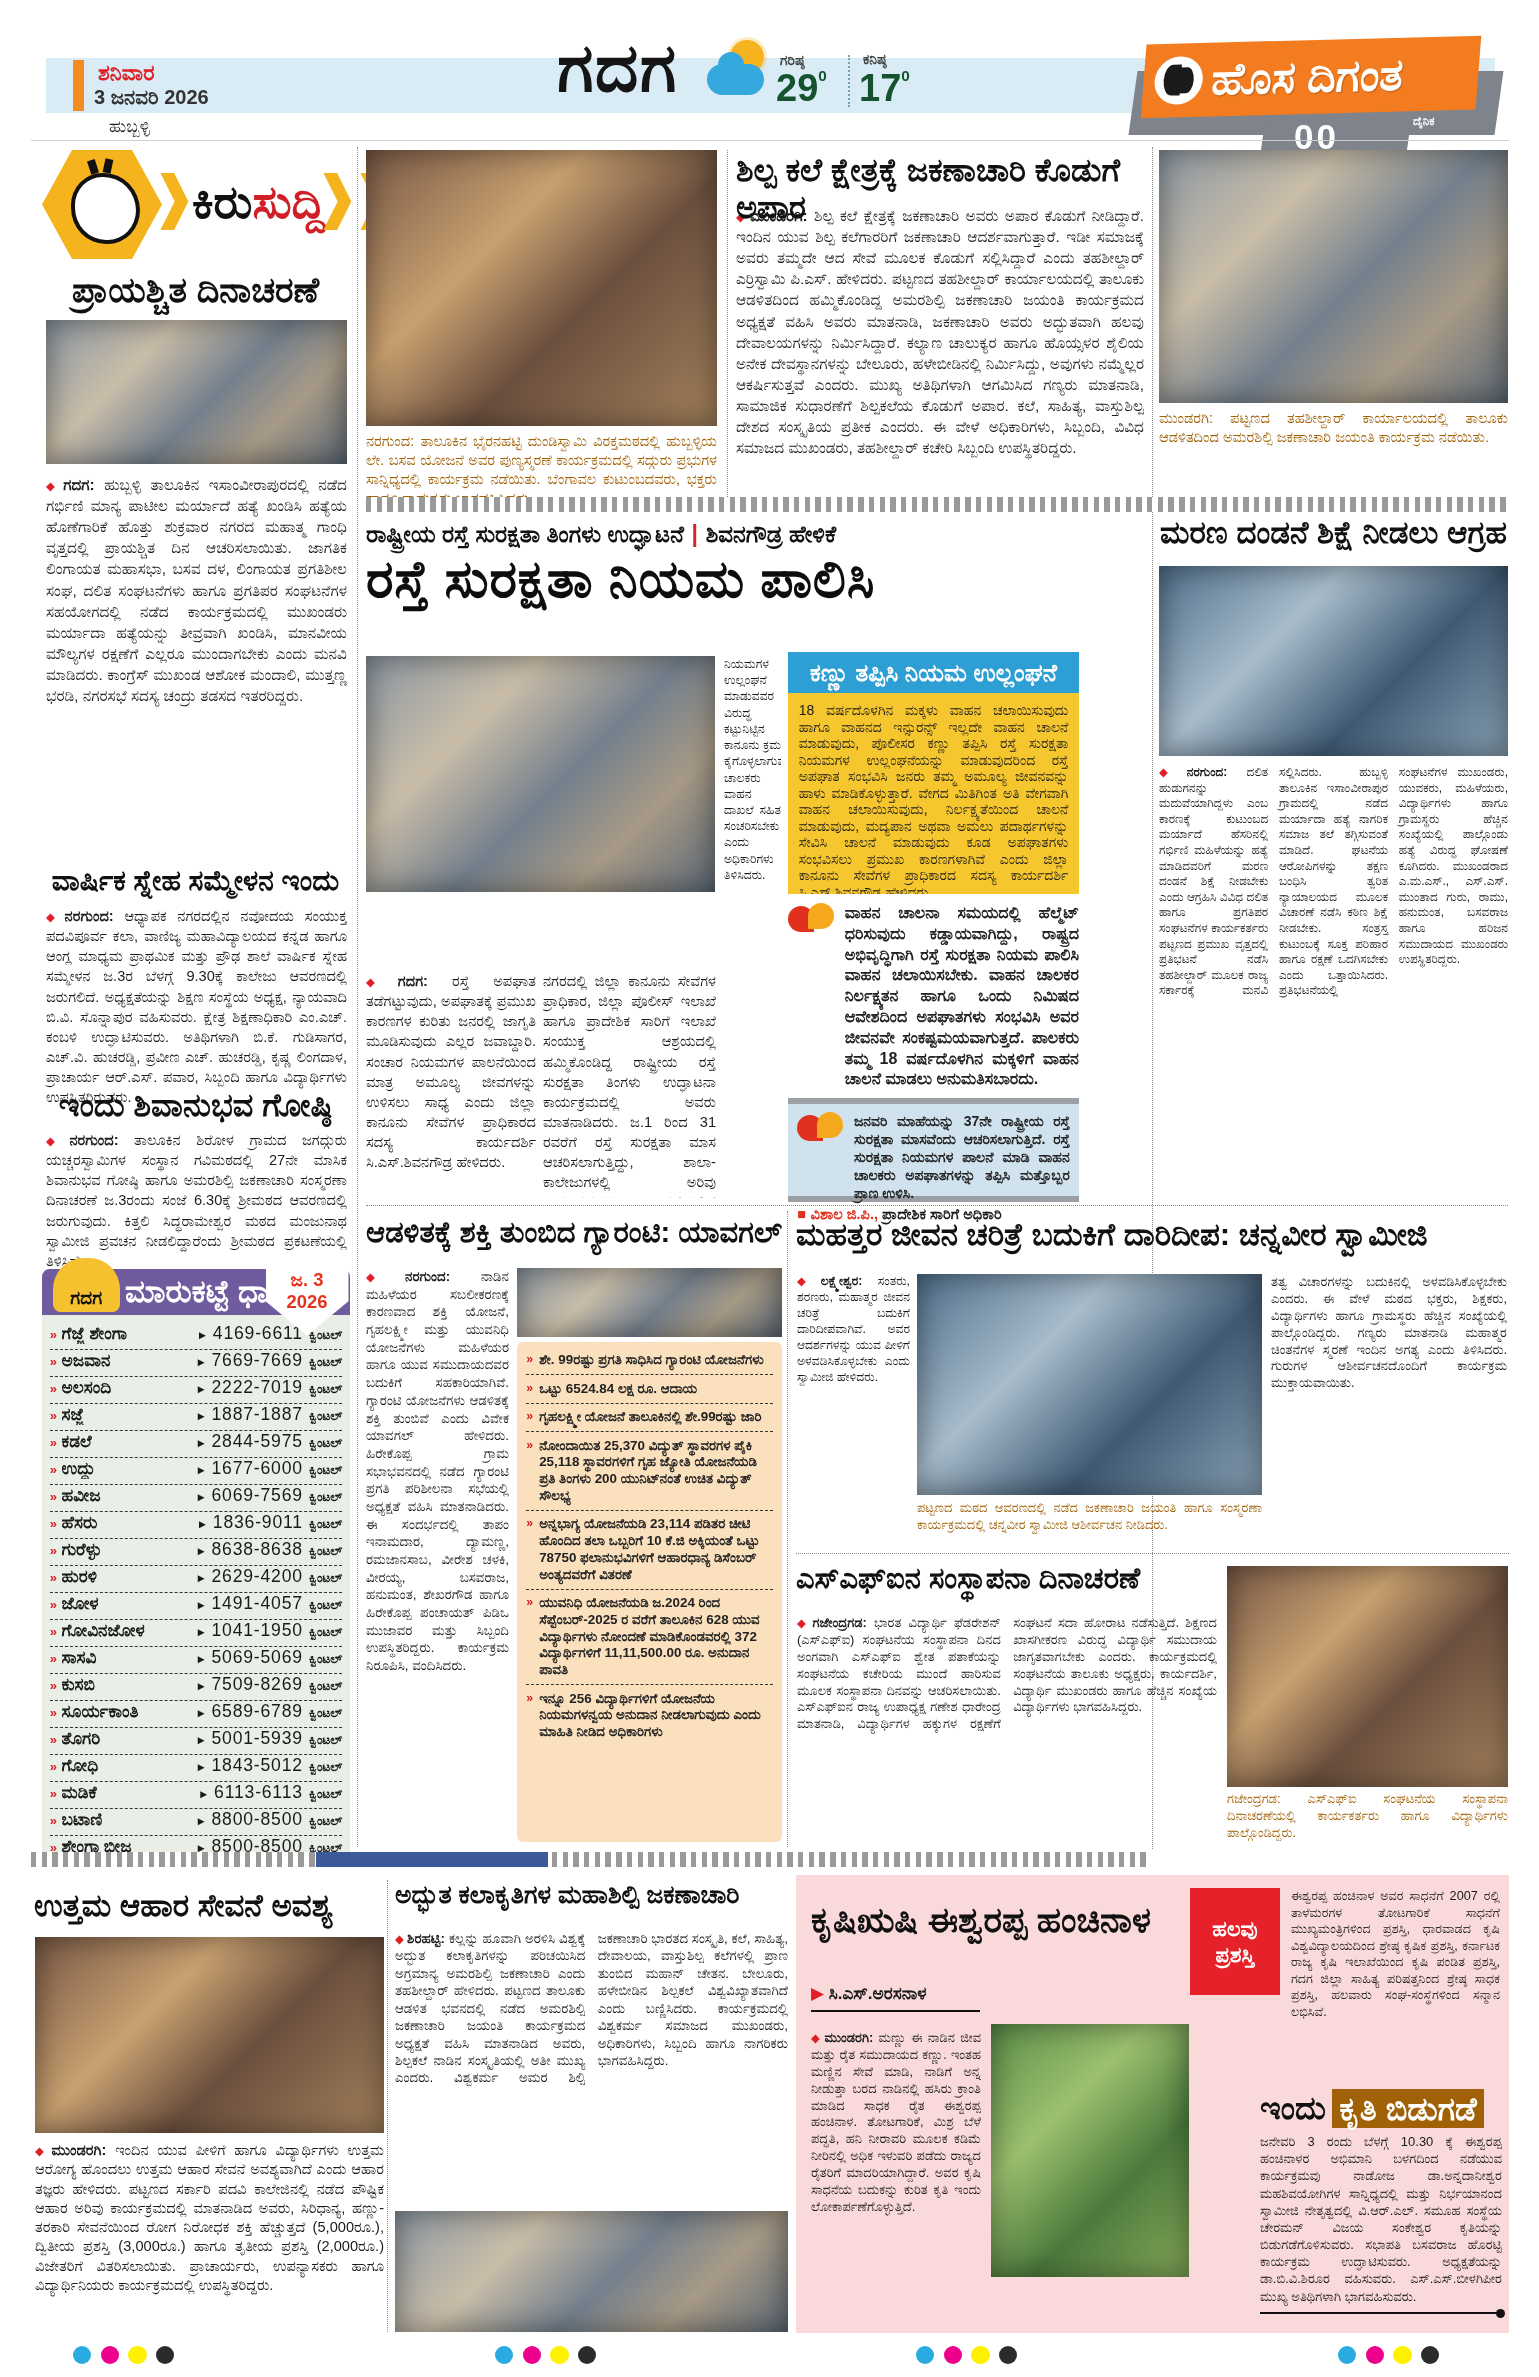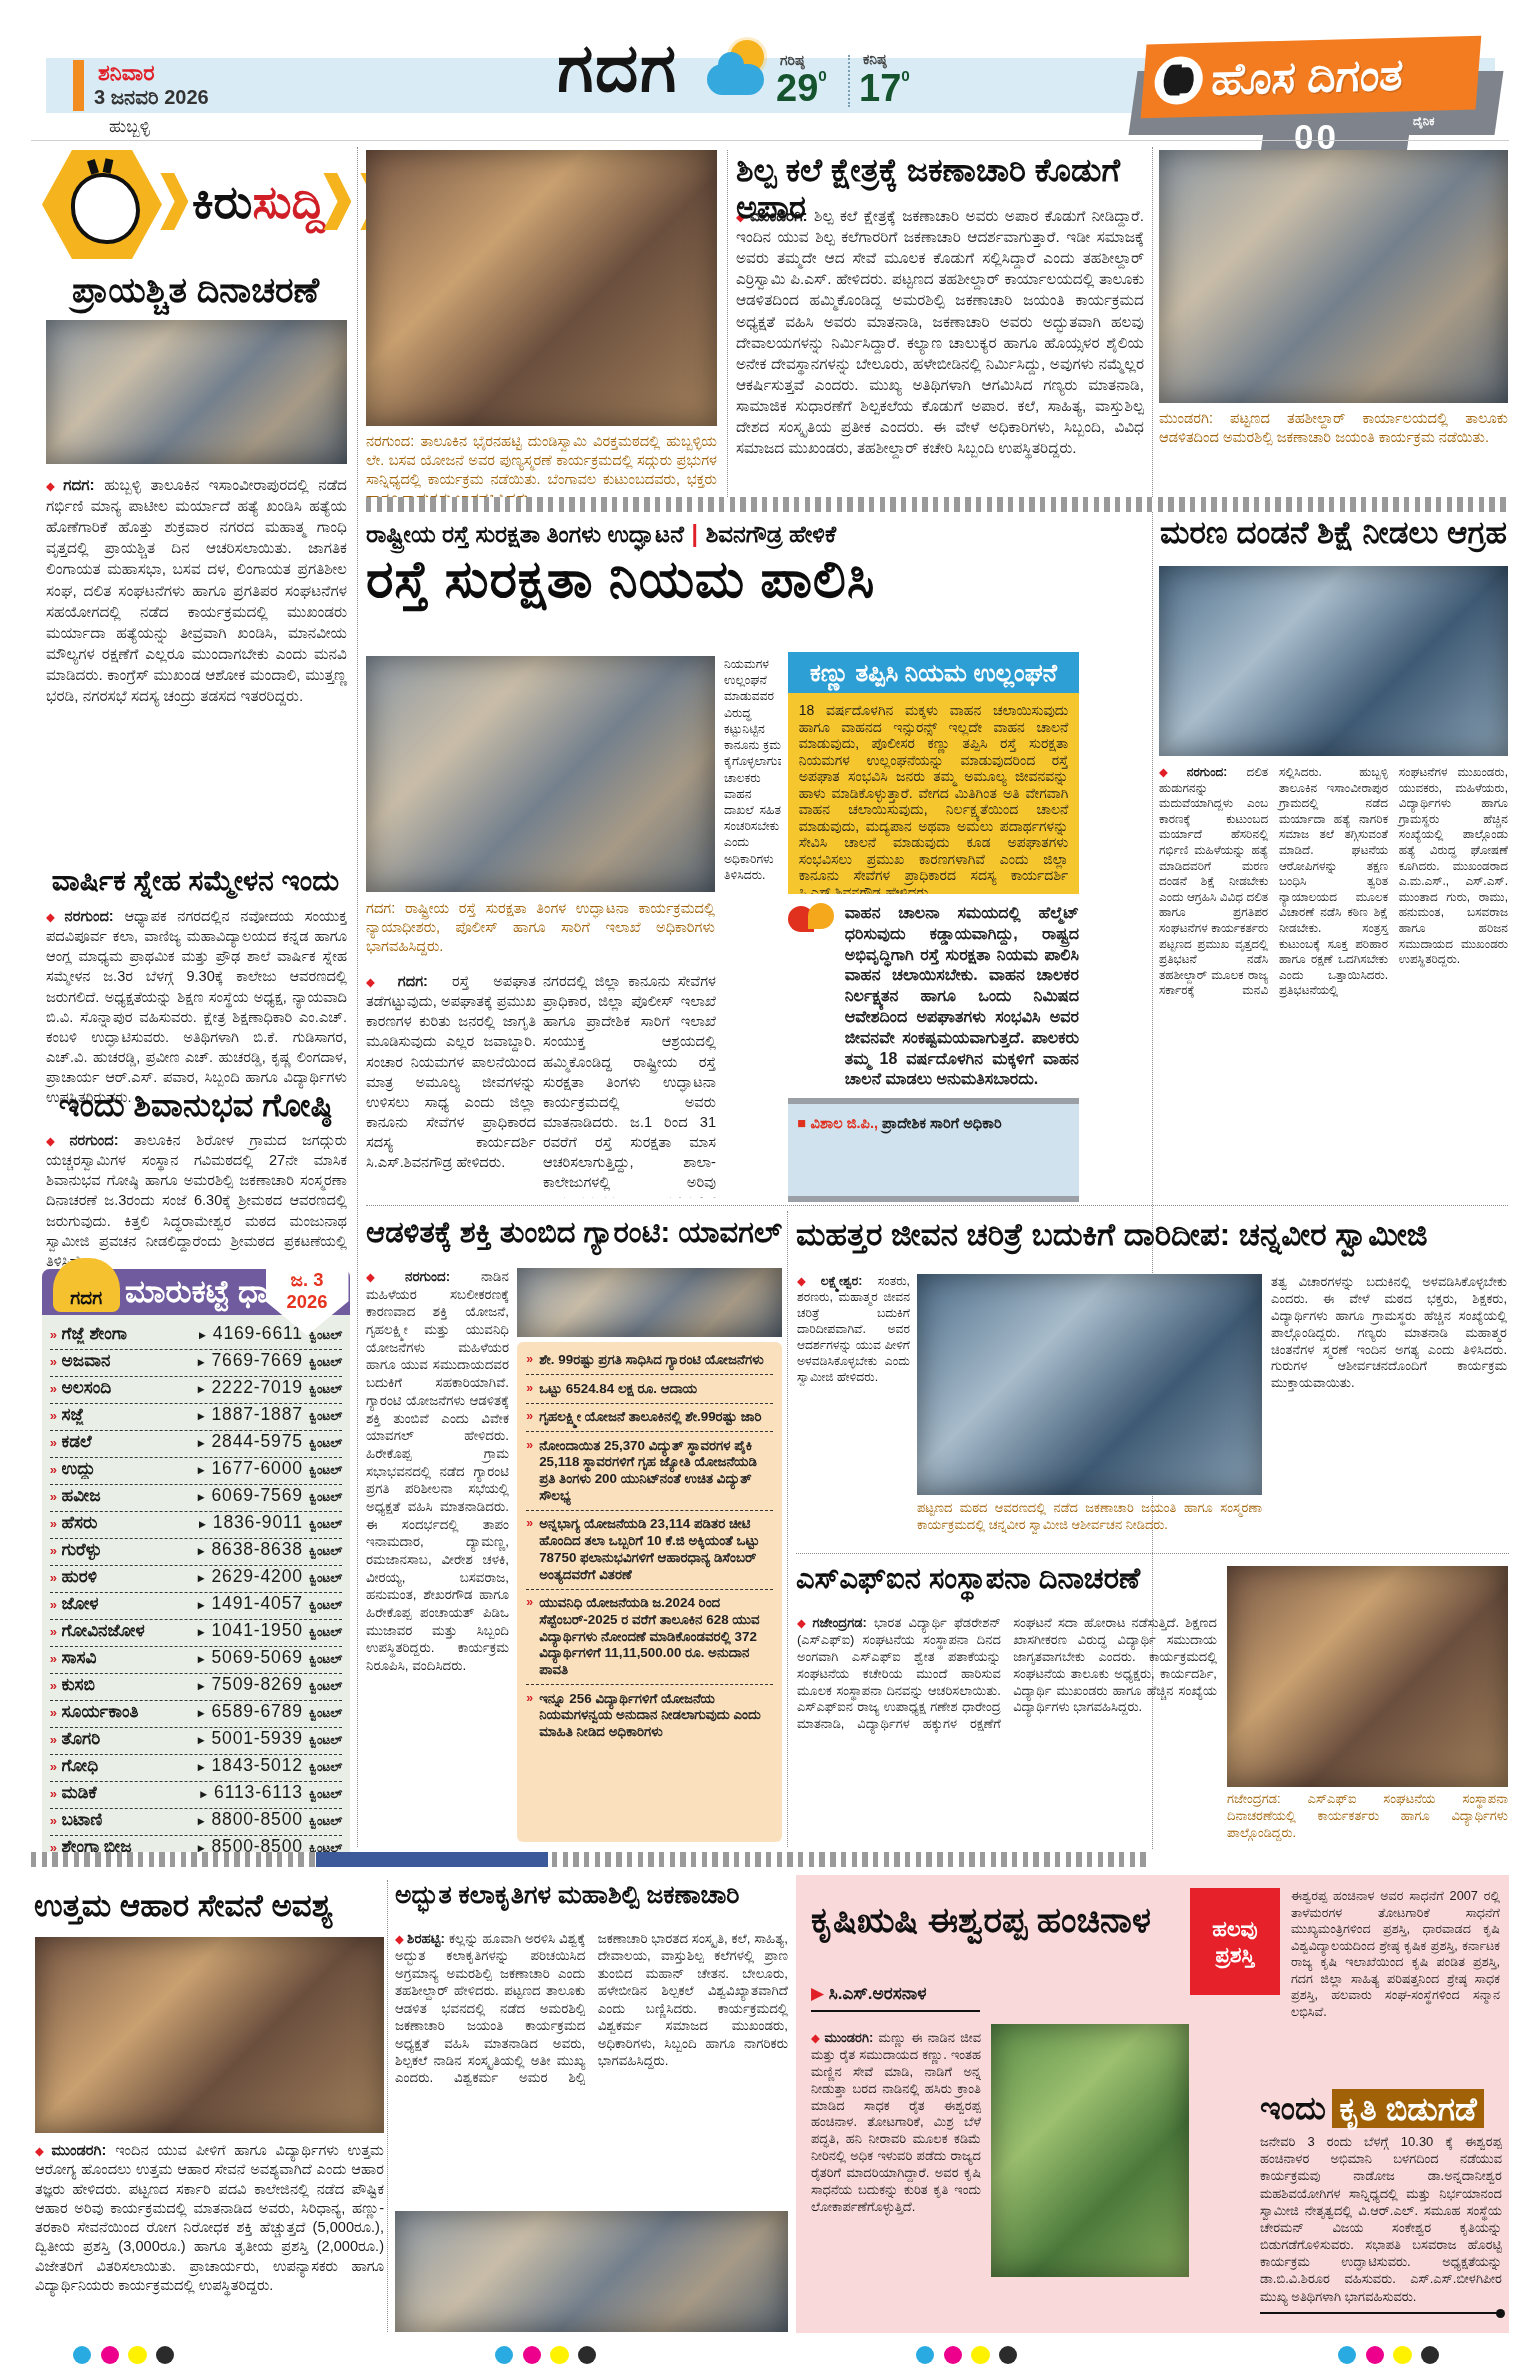--- a/index.html
+++ b/index.html
@@ -349,21 +349,20 @@
   <div class="abs caption just" style="left:1159px;top:409px;width:349px;">ಮುಂಡರಗಿ: ಪಟ್ಟಣದ ತಹಶೀಲ್ದಾರ್ ಕಾರ್ಯಾಲಯದಲ್ಲಿ ತಾಲೂಕು ಆಡಳಿತದಿಂದ ಅಮರಶಿಲ್ಪಿ ಜಕಣಾಚಾರಿ ಜಯಂತಿ ಕಾರ್ಯಕ್ರಮ ನಡೆಯಿತು.</div>
 
   <div class="abs film" style="left:366px;top:497px;width:1142px;"></div>
 
   <div class="abs kicker" style="left:366px;top:521px;width:782px;">
     <span>ರಾಷ್ಟ್ರೀಯ ರಸ್ತೆ ಸುರಕ್ಷತಾ ತಿಂಗಳು ಉದ್ಘಾಟನೆ</span><span class="pipe">|</span><span>ಶಿವನಗೌಡ್ರ ಹೇಳಿಕೆ</span>
   </div>
   <div class="abs main-head" style="left:366px;top:549px;width:785px;">ರಸ್ತೆ ಸುರಕ್ಷತಾ ನಿಯಮ ಪಾಲಿಸಿ</div>
 
   <div class="abs photo" style="left:366px;top:656px;width:349px;height:236px;"></div>
-  <div class="abs caption just" style="left:366px;top:899px;width:349px;">ಗದಗ: ರಾಷ್ಟ್ರೀಯ ರಸ್ತೆ ಸುರಕ್ಷತಾ ತಿಂಗಳ ಉದ್ಘಾಟನಾ ಕಾರ್ಯಕ್ರಮದಲ್ಲಿ ನ್ಯಾಯಾಧೀಶರು, ಪೊಲೀಸ್ ಹಾಗೂ ಸಾರಿಗೆ ಇಲಾಖೆ ಅಧಿಕಾರಿಗಳು ಭಾಗವಹಿಸಿದ್ದರು.</div>
 
   <div class="abs body-txt just" style="left:366px;top:971px;width:170px;height:227px;font-size:14.6px;overflow:hidden;">
     <span class="dl-diamond">◆</span><span class="dateline">ಗದಗ:</span>
     <span>ರಸ್ತೆ ಅಪಘಾತ ತಡೆಗಟ್ಟುವುದು, ಅಪಘಾತಕ್ಕೆ ಪ್ರಮುಖ ಕಾರಣಗಳ ಕುರಿತು ಜನರಲ್ಲಿ ಜಾಗೃತಿ ಮೂಡಿಸುವುದು ಎಲ್ಲರ ಜವಾಬ್ದಾರಿ. ಸಂಚಾರ ನಿಯಮಗಳ ಪಾಲನೆಯಿಂದ ಮಾತ್ರ ಅಮೂಲ್ಯ ಜೀವಗಳನ್ನು ಉಳಿಸಲು ಸಾಧ್ಯ ಎಂದು ಜಿಲ್ಲಾ ಕಾನೂನು ಸೇವೆಗಳ ಪ್ರಾಧಿಕಾರದ ಸದಸ್ಯ ಕಾರ್ಯದರ್ಶಿ ಸಿ.ಎಸ್.ಶಿವನಗೌಡ್ರ ಹೇಳಿದರು.</span>
   </div>
   <div class="abs body-txt just" style="left:543px;top:971px;width:173px;height:227px;font-size:14.6px;overflow:hidden;">ನಗರದಲ್ಲಿ ಜಿಲ್ಲಾ ಕಾನೂನು ಸೇವೆಗಳ ಪ್ರಾಧಿಕಾರ, ಜಿಲ್ಲಾ ಪೊಲೀಸ್ ಇಲಾಖೆ ಹಾಗೂ ಪ್ರಾದೇಶಿಕ ಸಾರಿಗೆ ಇಲಾಖೆ ಸಂಯುಕ್ತ ಆಶ್ರಯದಲ್ಲಿ ಹಮ್ಮಿಕೊಂಡಿದ್ದ ರಾಷ್ಟ್ರೀಯ ರಸ್ತೆ ಸುರಕ್ಷತಾ ತಿಂಗಳು ಉದ್ಘಾಟನಾ ಕಾರ್ಯಕ್ರಮದಲ್ಲಿ ಅವರು ಮಾತನಾಡಿದರು. ಜ.1 ರಿಂದ 31 ರವರೆಗೆ ರಸ್ತೆ ಸುರಕ್ಷತಾ ಮಾಸ ಆಚರಿಸಲಾಗುತ್ತಿದ್ದು, ಶಾಲಾ-ಕಾಲೇಜುಗಳಲ್ಲಿ ಅರಿವು ಕಾರ್ಯಕ್ರಮಗಳು ನಡೆಯಲಿವೆ ಎಂದರು.</div>
   <div class="abs smalltxt just" style="left:724px;top:656px;width:57px;height:541px;overflow:hidden;">ನಿಯಮಗಳ ಉಲ್ಲಂಘನೆ ಮಾಡುವವರ ವಿರುದ್ಧ ಕಟ್ಟುನಿಟ್ಟಿನ ಕಾನೂನು ಕ್ರಮ ಕೈಗೊಳ್ಳಲಾಗುವುದು. ಚಾಲಕರು ವಾಹನ ದಾಖಲೆ ಸಹಿತ ಸಂಚರಿಸಬೇಕು ಎಂದು ಅಧಿಕಾರಿಗಳು ತಿಳಿಸಿದರು.</div>
 
   <div class="abs bluebox" style="left:788px;top:652px;width:291px;height:41px;">ಕಣ್ಣು ತಪ್ಪಿಸಿ ನಿಯಮ ಉಲ್ಲಂಘನೆ</div>
   <div class="abs yellowbox" style="left:788px;top:693px;width:291px;height:201px;overflow:hidden;">18 ವರ್ಷದೊಳಗಿನ ಮಕ್ಕಳು ವಾಹನ ಚಲಾಯಿಸುವುದು ಹಾಗೂ ವಾಹನದ ಇನ್ಸುರನ್ಸ್ ಇಲ್ಲದೇ ವಾಹನ ಚಾಲನೆ ಮಾಡುವುದು, ಪೊಲೀಸರ ಕಣ್ಣು ತಪ್ಪಿಸಿ ರಸ್ತೆ ಸುರಕ್ಷತಾ ನಿಯಮಗಳ ಉಲ್ಲಂಘನೆಯನ್ನು ಮಾಡುವುದರಿಂದ ರಸ್ತೆ ಅಪಘಾತ ಸಂಭವಿಸಿ ಜನರು ತಮ್ಮ ಅಮೂಲ್ಯ ಜೀವನವನ್ನು ಹಾಳು ಮಾಡಿಕೊಳ್ಳುತ್ತಾರೆ. ವೇಗದ ಮಿತಿಗಿಂತ ಅತಿ ವೇಗವಾಗಿ ವಾಹನ ಚಲಾಯಿಸುವುದು, ನಿರ್ಲಕ್ಷ್ಯತೆಯಿಂದ ಚಾಲನೆ ಮಾಡುವುದು, ಮದ್ಯಪಾನ ಅಥವಾ ಅಮಲು ಪದಾರ್ಥಗಳನ್ನು ಸೇವಿಸಿ ಚಾಲನೆ ಮಾಡುವುದು ಕೂಡ ಅಪಘಾತಗಳು ಸಂಭವಿಸಲು ಪ್ರಮುಖ ಕಾರಣಗಳಾಗಿವೆ ಎಂದು ಜಿಲ್ಲಾ ಕಾನೂನು ಸೇವೆಗಳ ಪ್ರಾಧಿಕಾರದ ಸದಸ್ಯ ಕಾರ್ಯದರ್ಶಿ ಸಿ.ಎಸ್.ಶಿವನಗೌಡ್ರ ಹೇಳಿದರು.</div>
@@ -376,20 +375,27 @@
         </span>
       <span class="quote-txt">ವಾಹನ ಚಾಲನಾ ಸಮಯದಲ್ಲಿ ಹೆಲ್ಮೆಟ್ ಧರಿಸುವುದು ಕಡ್ಡಾಯವಾಗಿದ್ದು, ರಾಷ್ಟ್ರದ ಅಭಿವೃದ್ಧಿಗಾಗಿ ರಸ್ತೆ ಸುರಕ್ಷತಾ ನಿಯಮ ಪಾಲಿಸಿ ವಾಹನ ಚಲಾಯಿಸಬೇಕು. ವಾಹನ ಚಾಲಕರ ನಿರ್ಲಕ್ಷ್ಯತನ ಹಾಗೂ ಒಂದು ನಿಮಿಷದ ಆವೇಶದಿಂದ ಅಪಘಾತಗಳು ಸಂಭವಿಸಿ ಅವರ ಜೀವನವೇ ಸಂಕಷ್ಟಮಯವಾಗುತ್ತದೆ. ಪಾಲಕರು ತಮ್ಮ 18 ವರ್ಷದೊಳಗಿನ ಮಕ್ಕಳಿಗೆ ವಾಹನ ಚಾಲನೆ ಮಾಡಲು ಅನುಮತಿಸಬಾರದು.</span>
     </div>
     <div class="attr" style="margin-top:6.1px;">
       <span class="sq">■</span><span class="nm">ಮಹಾಂತೇಶ ಸಜ್ಜನರ,</span>
       <span>ಹೆಚ್ಚುವರಿ ಜಿಲ್ಲಾ ಪೊಲೀಸ್ ವರಿಷ್ಠಾಧಿಕಾರಿ</span>
     </div>
   </div>
 
   <div class="abs quote2box" style="left:788px;top:1098px;width:291px;height:104px;">
+    <div style="display:flex;gap:7.7px;">
+      <span class="qmark">
+          <span class="a"></span>
+          <span class="b"></span>
+        </span>
+      <span class="quote-txt" style="font-size:14px;">ಜನವರಿ ಮಾಹೆಯನ್ನು 37ನೇ ರಾಷ್ಟ್ರೀಯ ರಸ್ತೆ ಸುರಕ್ಷತಾ ಮಾಸವೆಂದು ಆಚರಿಸಲಾಗುತ್ತಿದೆ. ರಸ್ತೆ ಸುರಕ್ಷತಾ ನಿಯಮಗಳ ಪಾಲನೆ ಮಾಡಿ ವಾಹನ ಚಾಲಕರು ಅಪಘಾತಗಳನ್ನು ತಪ್ಪಿಸಿ ಮತ್ತೊಬ್ಬರ ಪ್ರಾಣ ಉಳಿಸಿ.</span>
+    </div>
     <div class="attr" style="margin-top:3.1px;font-size:14.6px;">
       <span class="sq">■</span><span class="nm">ವಿಶಾಲ ಜಿ.ಪಿ.,</span>
       <span>ಪ್ರಾದೇಶಿಕ ಸಾರಿಗೆ ಅಧಿಕಾರಿ</span>
     </div>
   </div>
 
   <div class="abs sec-head center" style="left:1159px;top:515px;width:349px;font-size:31px;">ಮರಣ ದಂಡನೆ ಶಿಕ್ಷೆ ನೀಡಲು ಆಗ್ರಹ</div>
   <div class="abs photo p-blue" style="left:1159px;top:566px;width:349px;height:190px;"></div>
   <div class="abs just" style="left:1159px;top:765px;width:349px;height:434px;column-count:3;column-gap:10.7px;font-size:12px;line-height:1.3;overflow:hidden;">
     <span class="dl-diamond">◆</span><span class="dateline">ನರಗುಂದ:</span>

